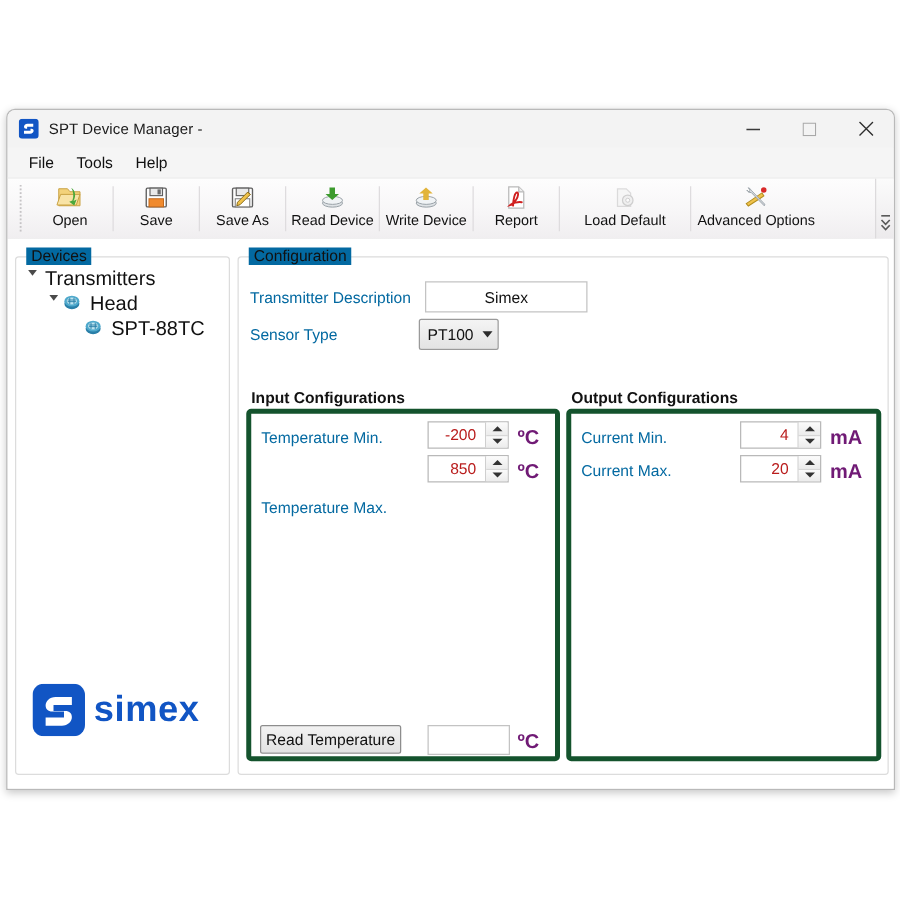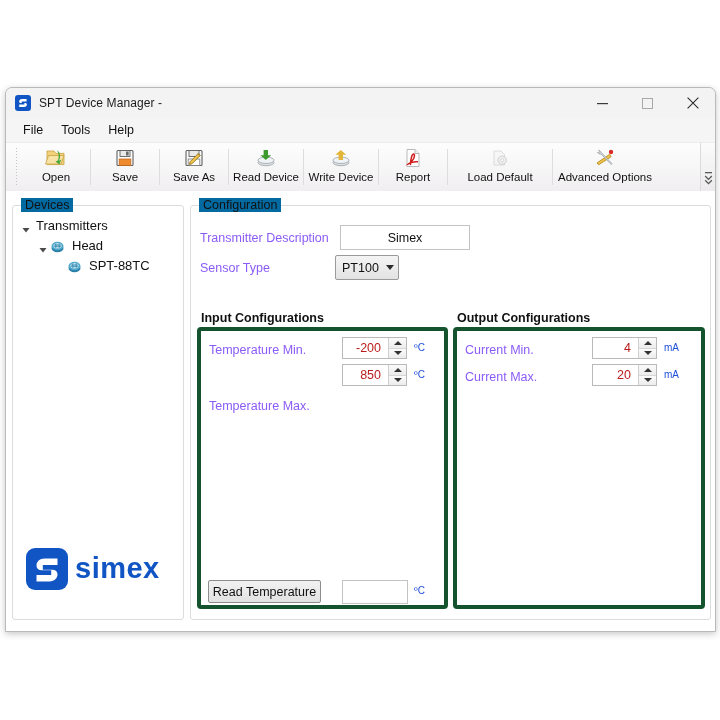--- a/index.html
+++ b/index.html
@@ -151,23 +151,23 @@
     color: #111;
     white-space: nowrap;
   }
 
   
   #devices-panel { left: 6px; top: 14px; width: 172px; height: 415px; }
 
   #device-tree { position: absolute; left: 6px; top: 8px; right: 4px; }
   .tree-row {
     display: flex;
-    align-items: flex-end;
+    align-items: flex-start;
     height: 20px;
-    font-size: 13px;
+    font-size: 16px;
     color: #111;
     white-space: nowrap;
   }
   .tree-arrow {
     width: 14px; flex: 0 0 14px;
     display: flex; align-items: center; justify-content: center;
   }
   .tree-spacer { flex: 0 0 14px; }
   .dev-icon { width: 15px; height: 15px; flex: 0 0 15px; margin-right: 4px; }
   .tree-label { padding: 1px 3px; }
@@ -184,21 +184,21 @@
     display: flex;
     align-items: center;
   }
 
   
   #config-panel { left: 184px; top: 14px; width: 521px; height: 415px; }
 
   .field-label {
     position: absolute;
     font-size: 12.5px;
-    color: #8b5cf6;
+    color: #0369a1;
     white-space: nowrap;
   }
   .textbox {
     position: absolute;
     border: 1px solid #c3c3c3;
     background: #ffffff;
     box-sizing: border-box;
     font-size: 12.5px;
     color: #111;
     display: flex;
@@ -279,22 +279,23 @@
     border-bottom: 4px solid #333;
   }
   .tri-down {
     width: 0; height: 0;
     border-left: 4px solid transparent;
     border-right: 4px solid transparent;
     border-top: 4px solid #333;
   }
   .unit {
     position: absolute;
-    font-size: 10px;
-    color: #1d4ed8;
+    font-size: 16px;
+    color: #701a75;
+    font-weight: bold;
   }
 
   .button {
     position: absolute;
     border: 1px solid #8d8d8d;
     border-radius: 2px;
     background: linear-gradient(to bottom,#f2f2f2,#e2e2e2);
     box-sizing: border-box;
     font-size: 12.5px;
     color: #111;

